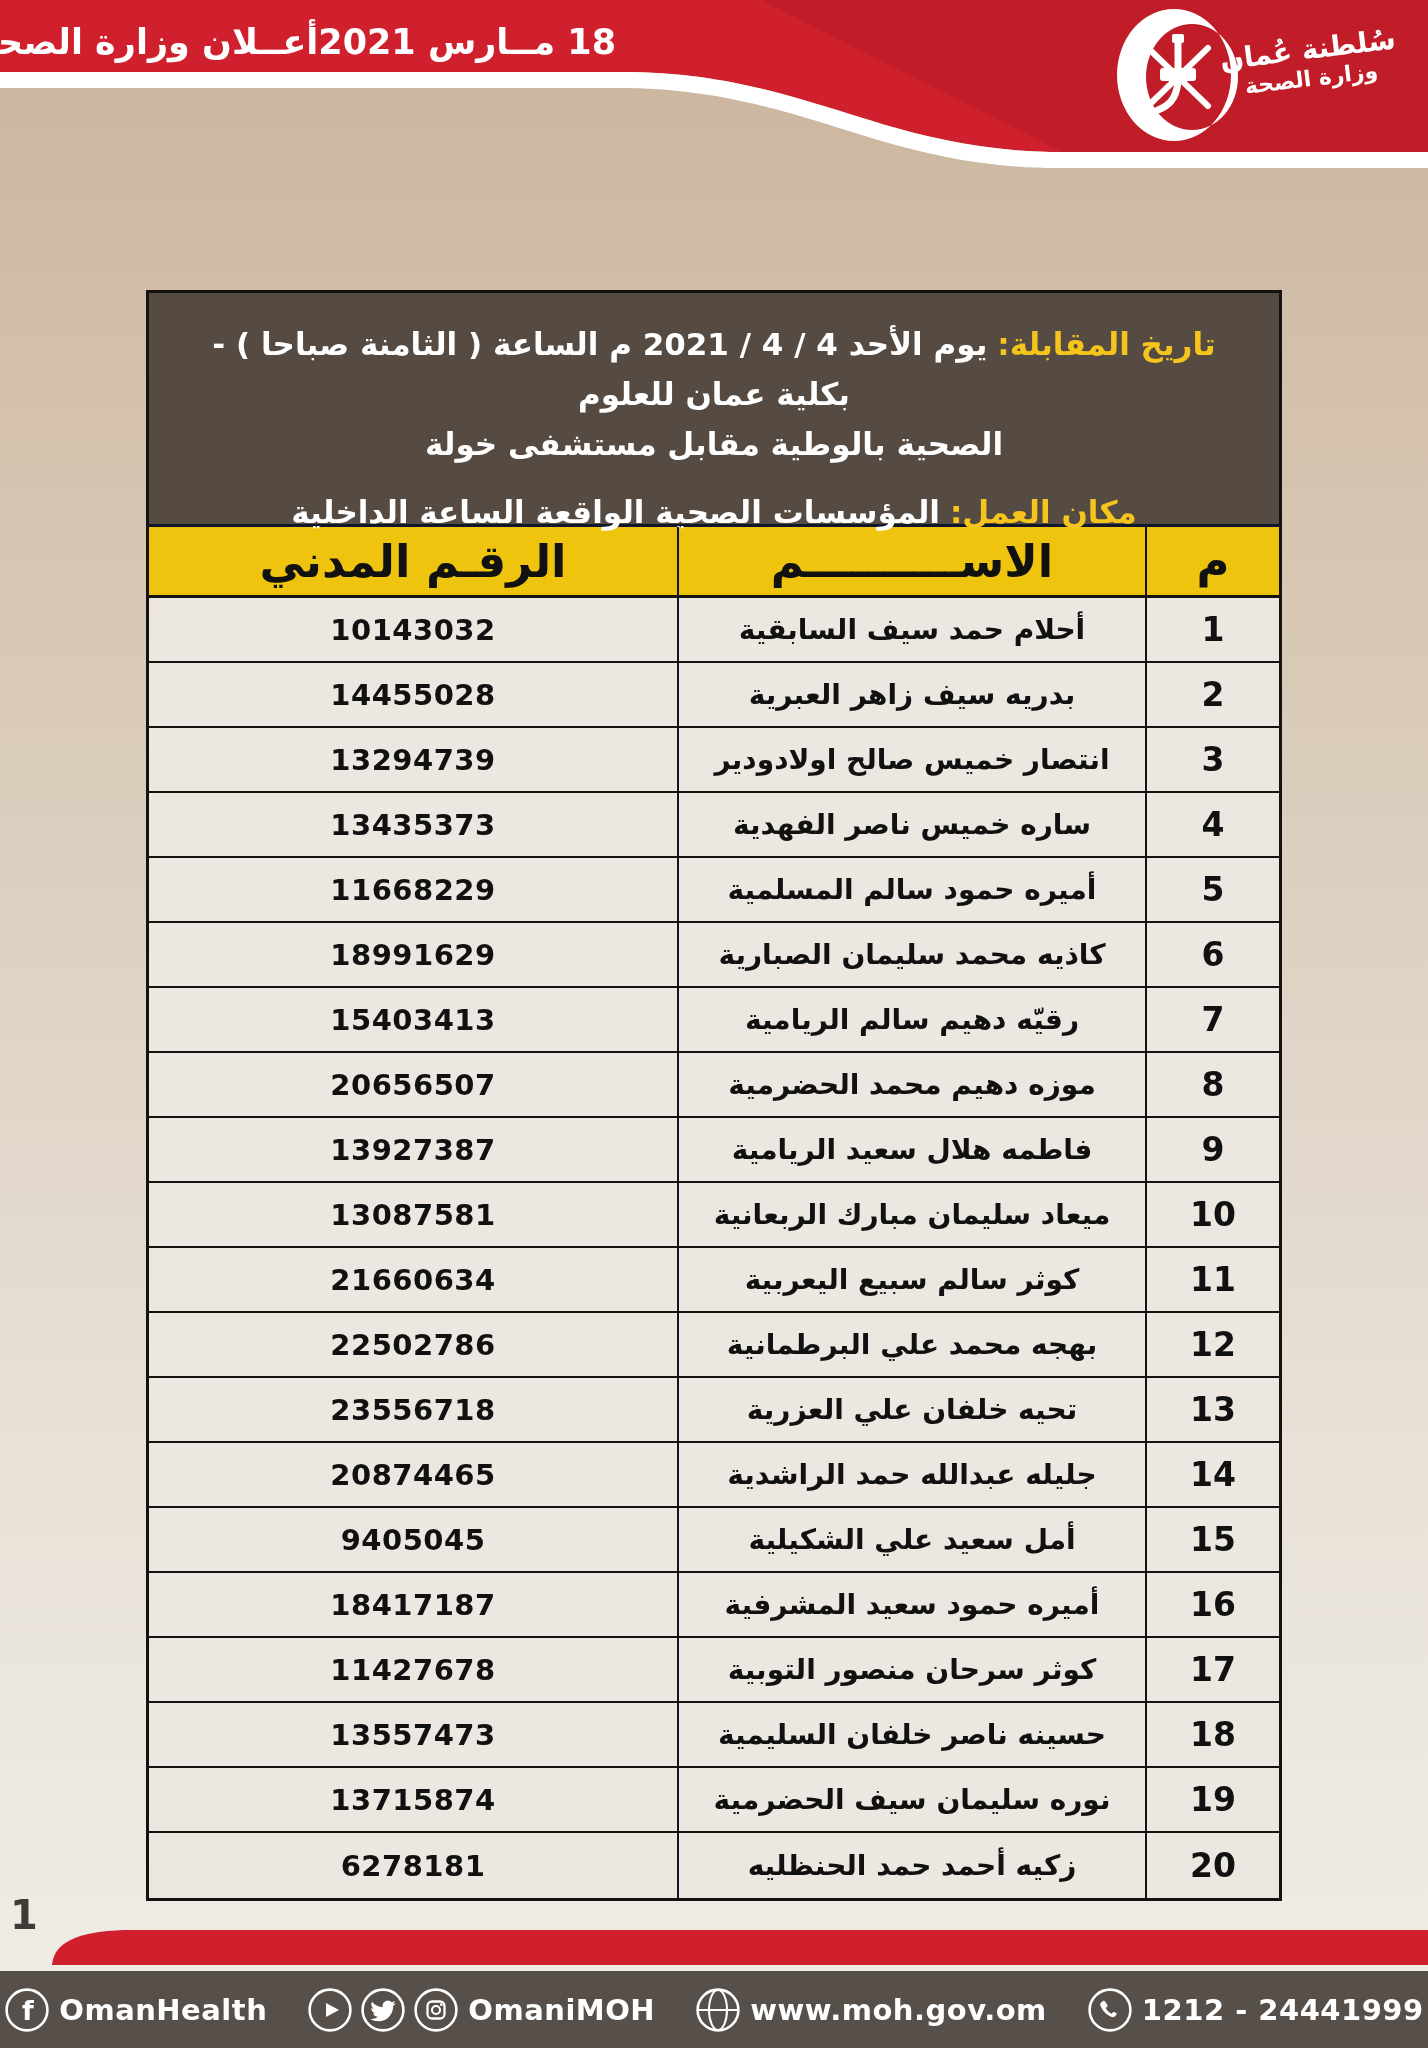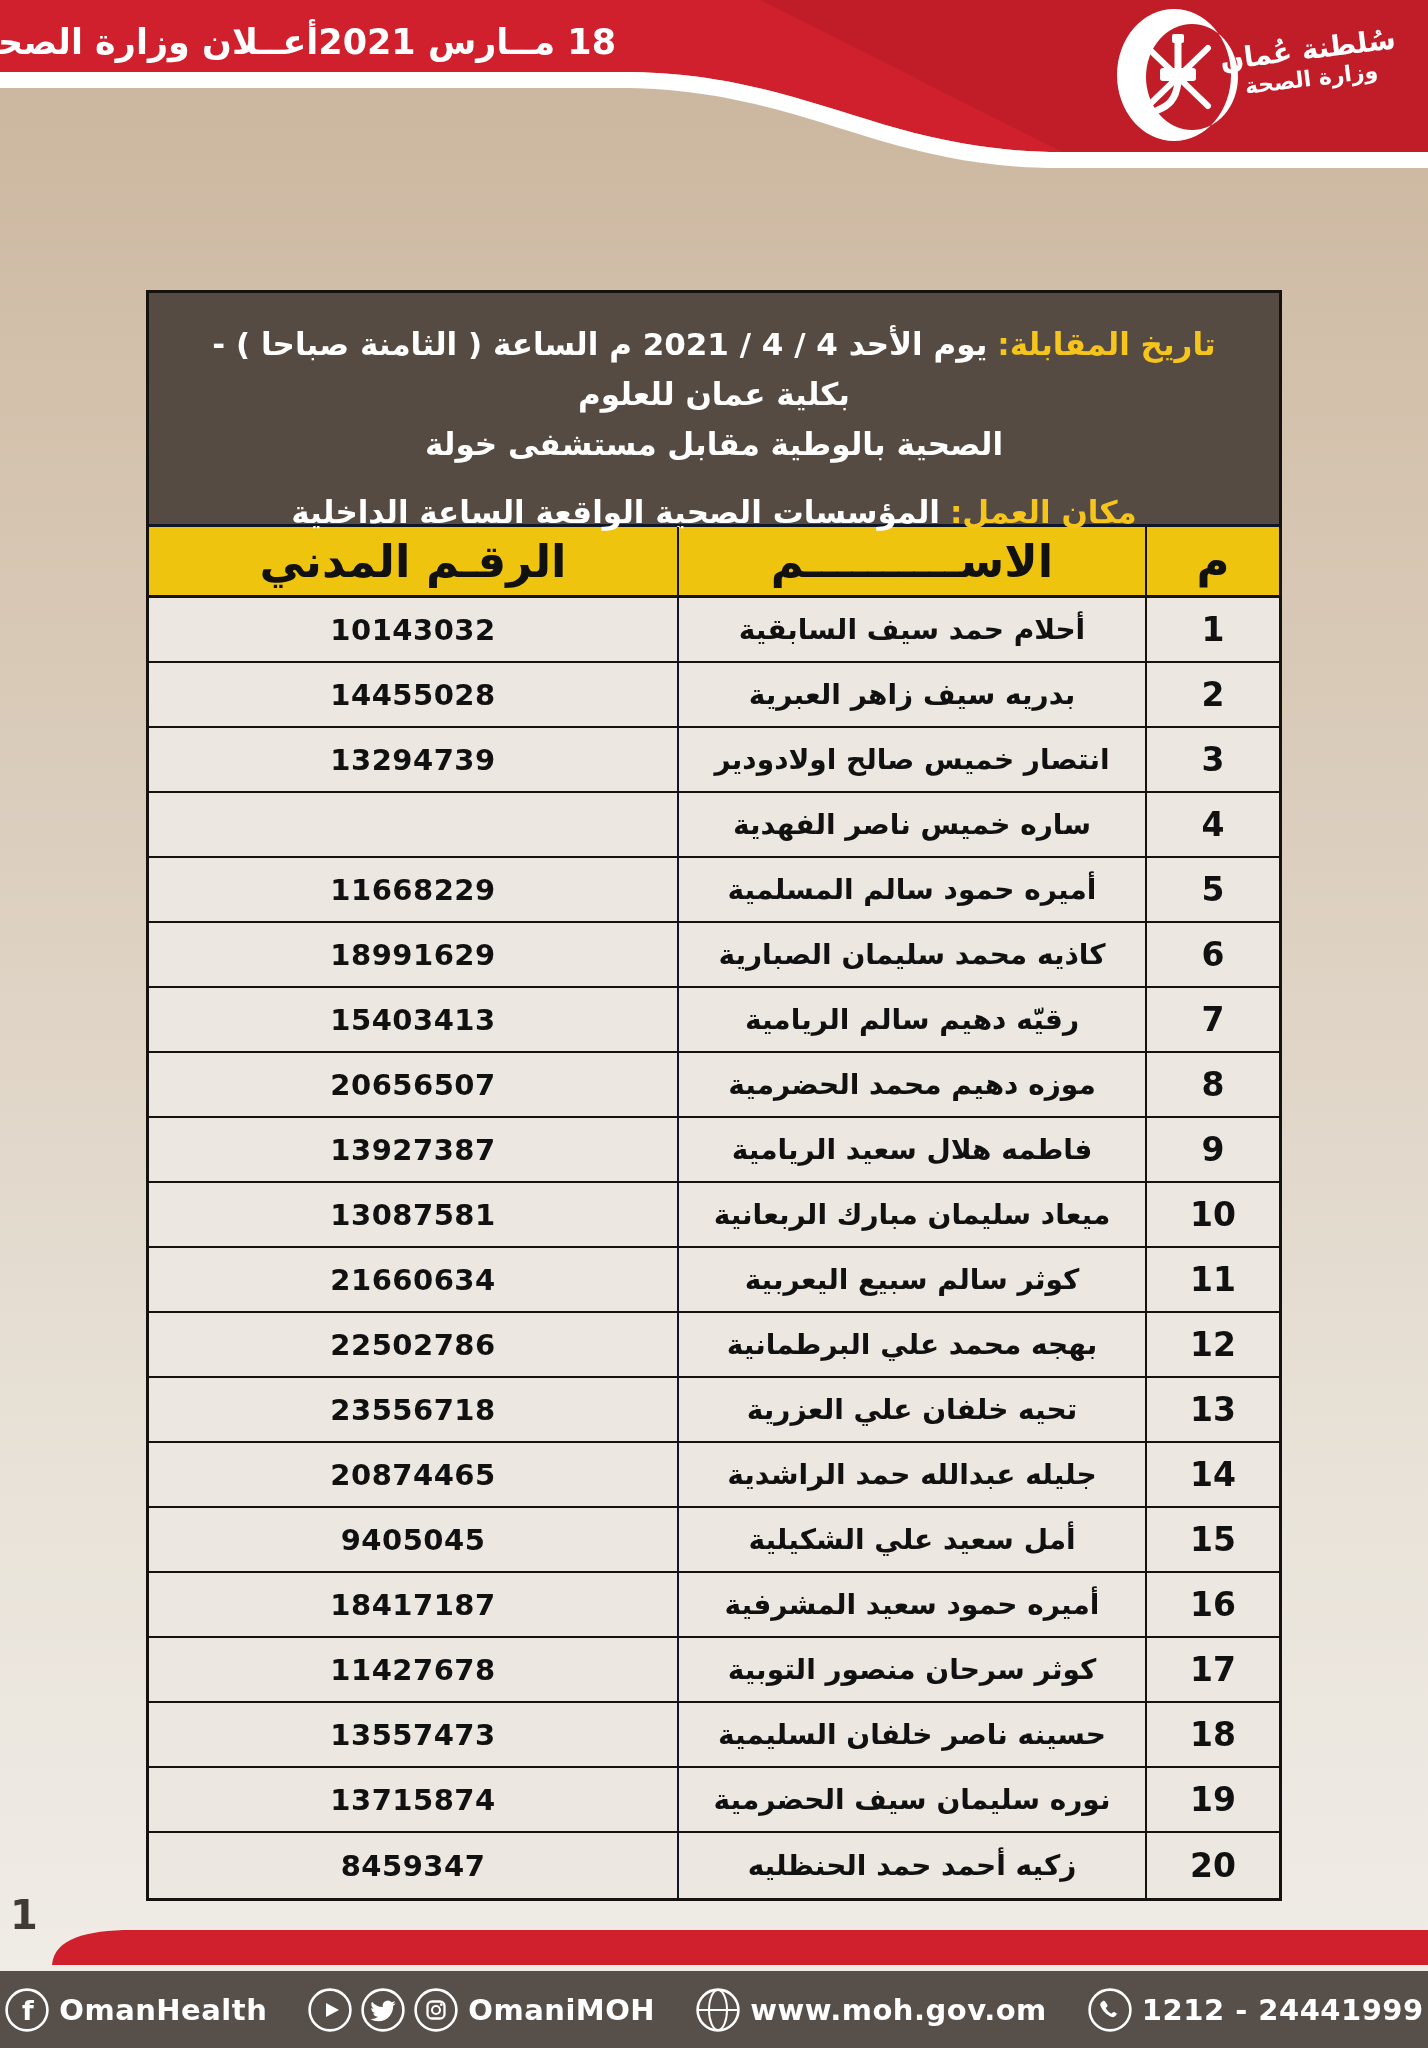--- a/index.html
+++ b/index.html
@@ -113,20 +113,21 @@
           <div class="cell c-civil">14455028</div>
         </div>
         <div class="trow">
           <div class="cell c-serial">3</div>
           <div class="cell c-name">انتصار خميس صالح اولادودير</div>
           <div class="cell c-civil">13294739</div>
         </div>
         <div class="trow">
           <div class="cell c-serial">4</div>
           <div class="cell c-name">ساره خميس ناصر الفهدية</div>
+          <div class="cell c-civil">13435373</div>
         </div>
         <div class="trow">
           <div class="cell c-serial">5</div>
           <div class="cell c-name">أميره حمود سالم المسلمية</div>
           <div class="cell c-civil">11668229</div>
         </div>
         <div class="trow">
           <div class="cell c-serial">6</div>
           <div class="cell c-name">كاذيه محمد سليمان الصبارية</div>
           <div class="cell c-civil">18991629</div>
@@ -192,21 +193,21 @@
           <div class="cell c-civil">13557473</div>
         </div>
         <div class="trow">
           <div class="cell c-serial">19</div>
           <div class="cell c-name">نوره سليمان سيف الحضرمية</div>
           <div class="cell c-civil">13715874</div>
         </div>
         <div class="trow">
           <div class="cell c-serial">20</div>
           <div class="cell c-name">زكيه أحمد حمد الحنظليه</div>
-          <div class="cell c-civil">8459347</div>
+          <div class="cell c-civil">6278181</div>
         </div>
       </div>
   </div>
 
   <div class="pagenum">1</div>
 
   <svg class="foot-swoosh" width="1428" height="44" viewBox="0 0 1428 44">
     <path d="M52,41 C54,15 86,6 132,6 H1428 V41 Z" fill="#d0202d"></path>
   </svg>
 

